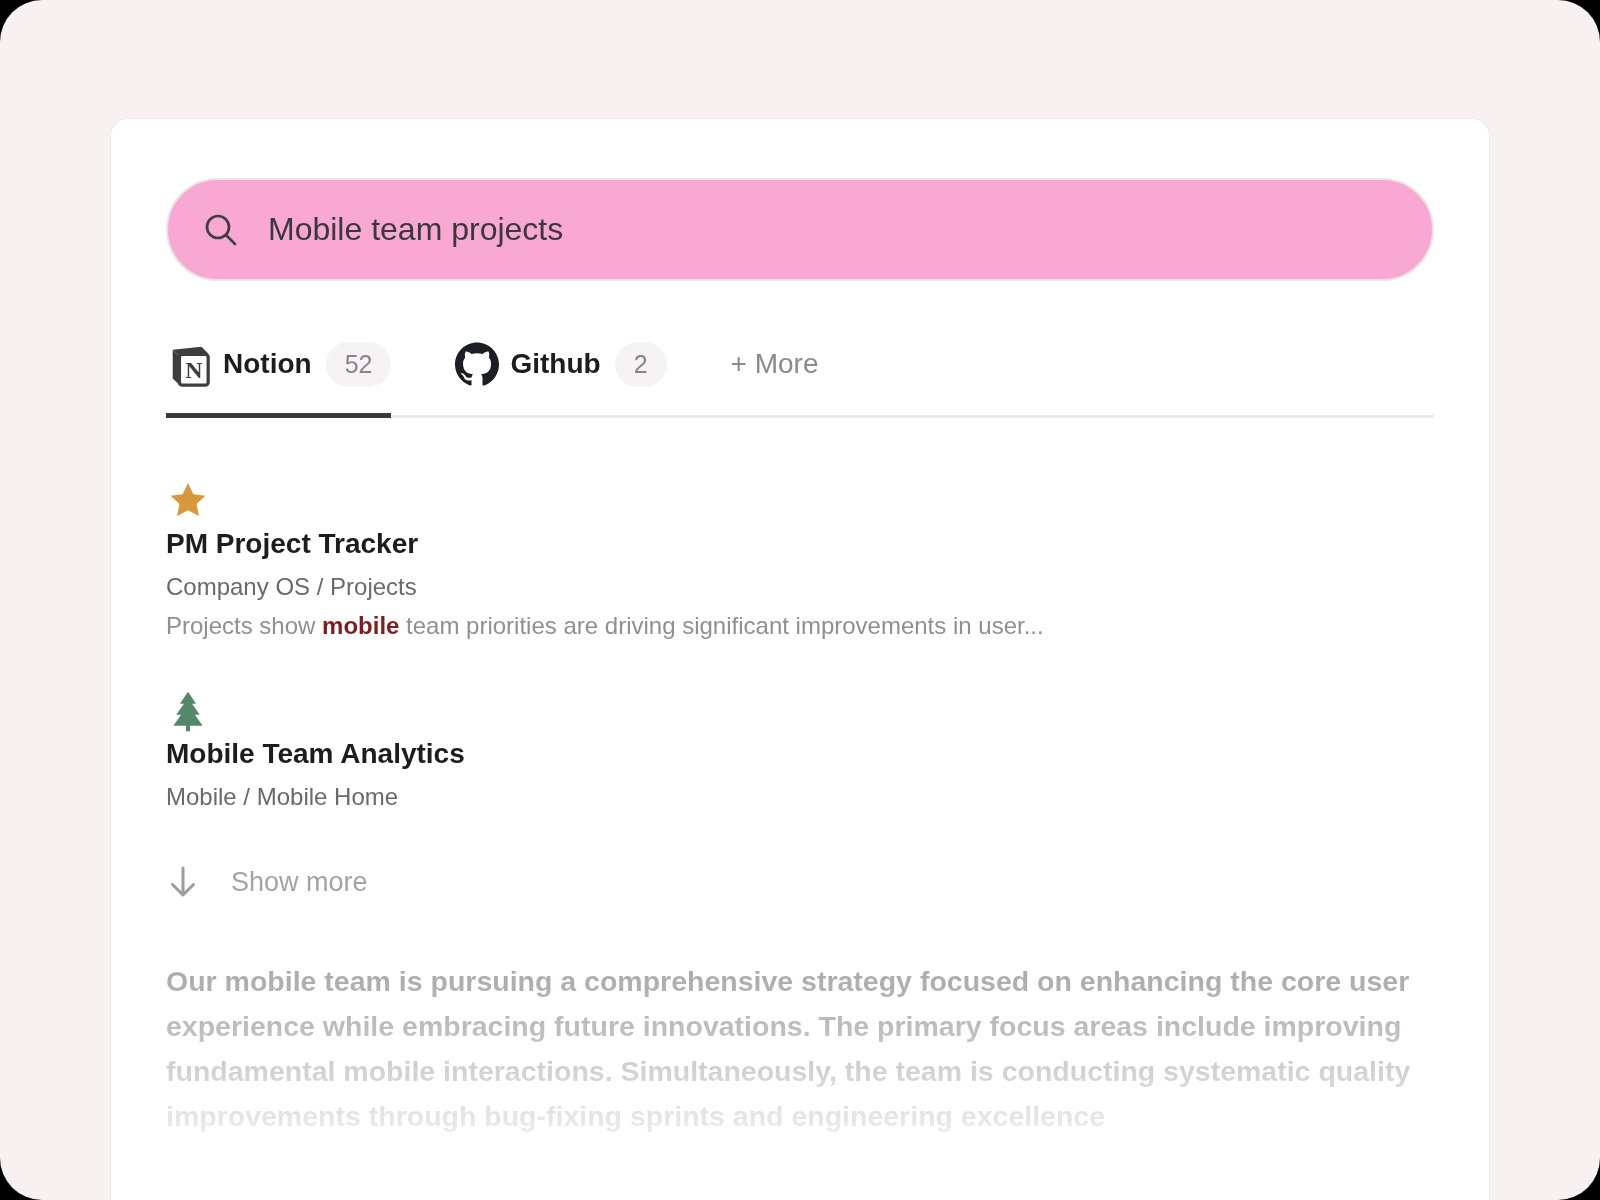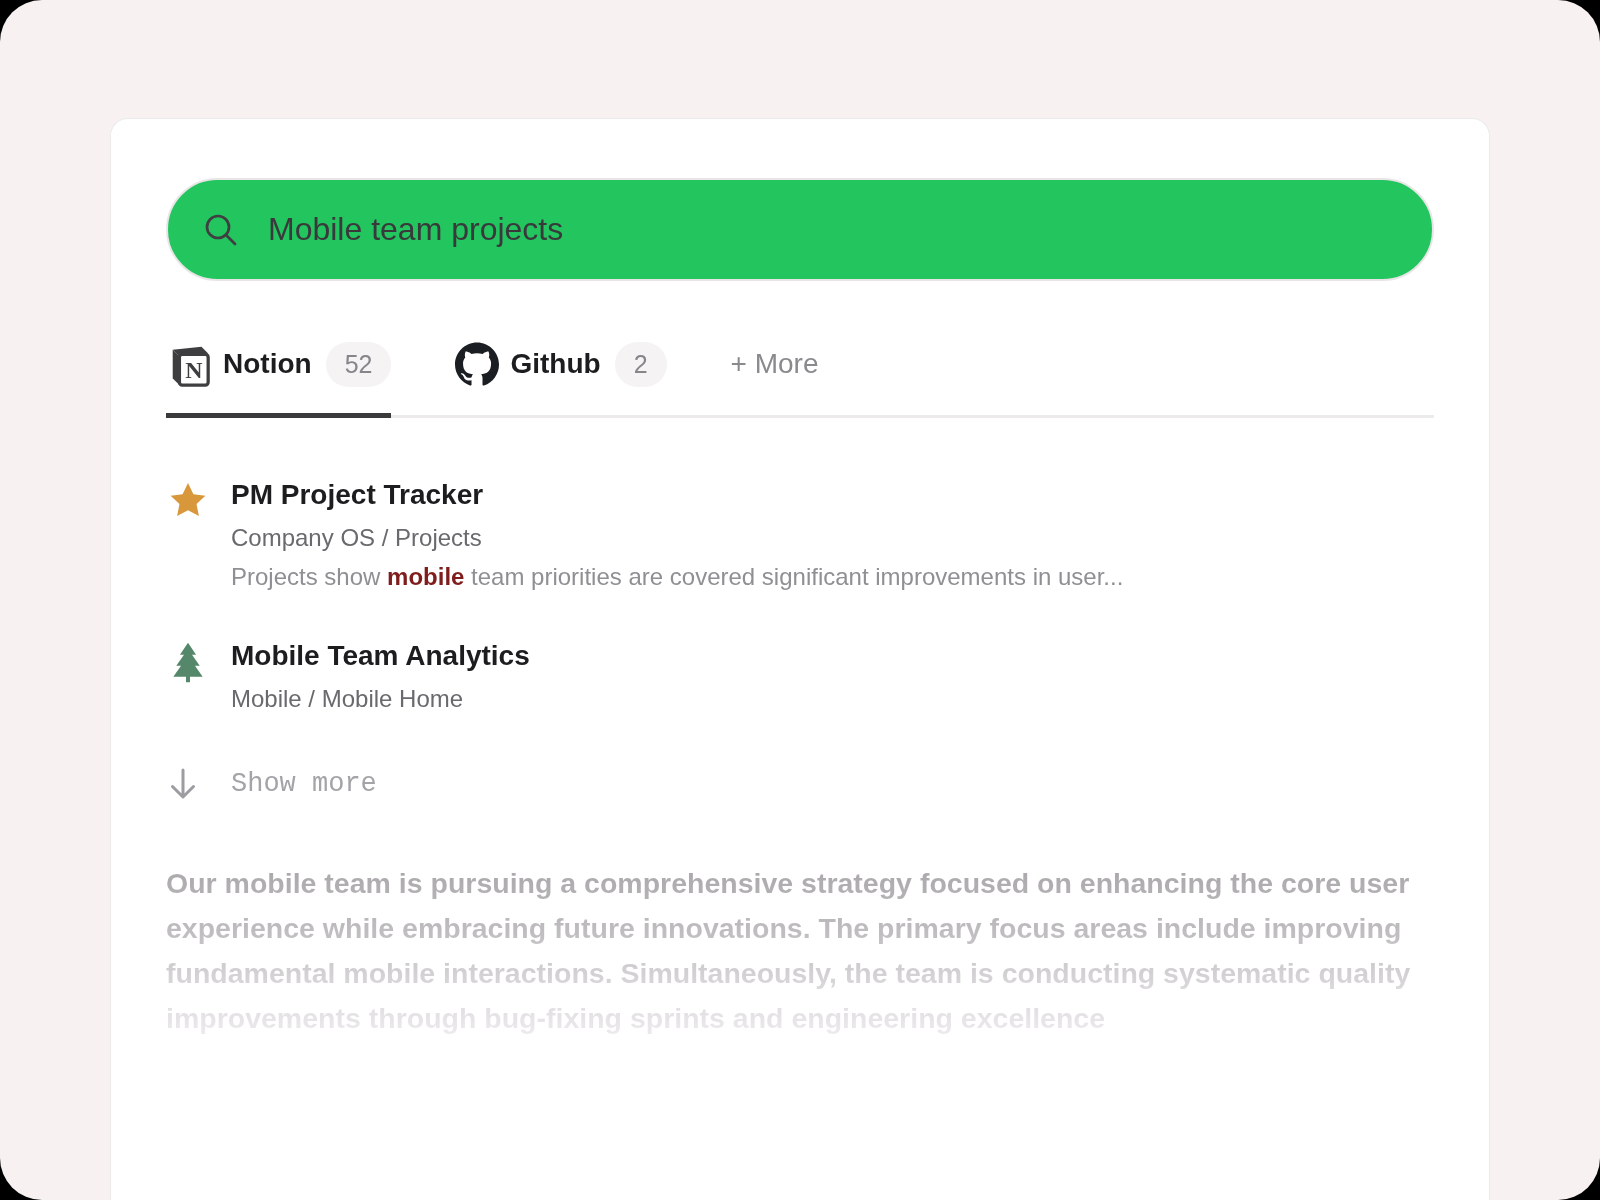--- a/index.html
+++ b/index.html
@@ -2,45 +2,45 @@
 <html><head>
 <meta charset="utf-8">
 <style>
   html,body{margin:0;padding:0;background:#000;}
   body{width:1600px;height:1200px;font-family:"Liberation Sans",sans-serif;}
   .screen{position:relative;width:1600px;height:1200px;background:#f7f1f1;border-radius:42px;overflow:hidden;}
   .card{position:absolute;left:110px;top:118px;width:1380px;height:1082px;box-sizing:border-box;
         background:#ffffff;border:1px solid #eceaeb;border-bottom:none;border-radius:18px 18px 0 0;
         padding:59px 55px 0 55px;}
   
-  .search-bar{height:103px;box-sizing:border-box;border-radius:52px;background:#22c55e;
+  .search-bar{height:103px;box-sizing:border-box;border-radius:52px;background:#f9a8d4;
               border:2px solid #e9e5e7;display:flex;align-items:center;padding:0 33px;gap:25px;}
   .search-bar input{flex:1;border:none;outline:none;background:transparent;
                     font-family:"Liberation Sans",sans-serif;font-size:32px;font-weight:500;color:#39393c;}
   
   .tabs{display:flex;align-items:center;gap:64px;margin-top:60px;border-bottom:3px solid #edeaec;}
   .tab{display:flex;align-items:center;gap:11px;padding-bottom:28px;position:relative;cursor:pointer;}
   .tab.active::after{content:"";position:absolute;left:0;right:0;bottom:-3px;height:5px;background:#3a3a3c;}
   .tab-icon{display:flex;align-items:center;}
   .tab-label{font-size:28px;font-weight:700;color:#1d1d1f;}
   .badge{margin-left:3px;background:#f5f3f4;color:#85858a;font-size:25px;line-height:1;
          padding:10px 19px;border-radius:24px;}
   .tab-more .tab-label{color:#89898e;font-weight:500;}
   
   .results{margin-top:60px;display:flex;flex-direction:column;gap:48px;}
-  .result{display:flex;align-items:flex-start;cursor:pointer;}
+  .result{display:flex;align-items:flex-start;cursor:pointer;flex-direction:column;}
   .result-icon{width:65px;flex:none;padding-top:1px;}
   .result-title{font-size:28px;font-weight:700;color:#1d1d1f;line-height:34px;}
   .result-breadcrumb{margin-top:12px;font-size:24px;color:#69696e;line-height:28px;}
   .result-snippet{margin-top:11px;font-size:24px;color:#8f8f94;line-height:28px;}
   .result-snippet .hl{color:#7f1d1d;font-weight:700;}
   
   .show-more{margin-top:52px;display:flex;align-items:center;cursor:pointer;}
   .show-more .arrow-col{width:65px;flex:none;display:flex;align-items:center;}
-  .show-more-label{font-size:27px;color:#a3a3a8;font-family:Liberation Mono, monospace;}
+  .show-more-label{font-size:27px;color:#a3a3a8;}
   
   .summary{margin:58px 0 0 0;max-width:1255px;font-size:28.5px;line-height:45px;font-weight:700;
            background:linear-gradient(180deg,#a9a6a9 0%,#bfbcbf 38%,#dad7da 70%,#f0edf0 100%);
            -webkit-background-clip:text;background-clip:text;color:transparent;}
 </style>
 </head>
 <body>
 
 <div class="screen">
   <div class="card">
@@ -91,21 +91,21 @@
 
       <div class="result">
         <div class="result-icon">
           <svg width="44" height="44" viewBox="0 0 24 24">
             <path d="M12 2.2l2.95 6.1 6.55.85-4.85 4.55 1.3 6.5L12 17l-5.95 3.2 1.3-6.5L2.5 9.15l6.55-.85z" fill="#d9973b"></path>
           </svg>
         </div>
         <div class="result-body">
           <div class="result-title">PM Project Tracker</div>
           <div class="result-breadcrumb">Company OS / Projects</div>
-          <div class="result-snippet"><span>Projects show </span><span class="hl">mobile</span><span> team priorities are covered significant improvements in user...</span></div>
+          <div class="result-snippet"><span>Projects show </span><span class="hl">mobile</span><span> team priorities are driving significant improvements in user...</span></div>
         </div>
       </div>
 
       <div class="result">
         <div class="result-icon">
           <svg width="44" height="44" viewBox="0 0 24 24">
             <path d="M12 1.5L16.4 8h-2.2l4.2 6h-2.6l4.2 6.1H13.1V23h-2.2v-2.9H4L8.2 14H5.6l4.2-6H7.6z" fill="#55886b"></path>
           </svg>
         </div>
         <div class="result-body">

